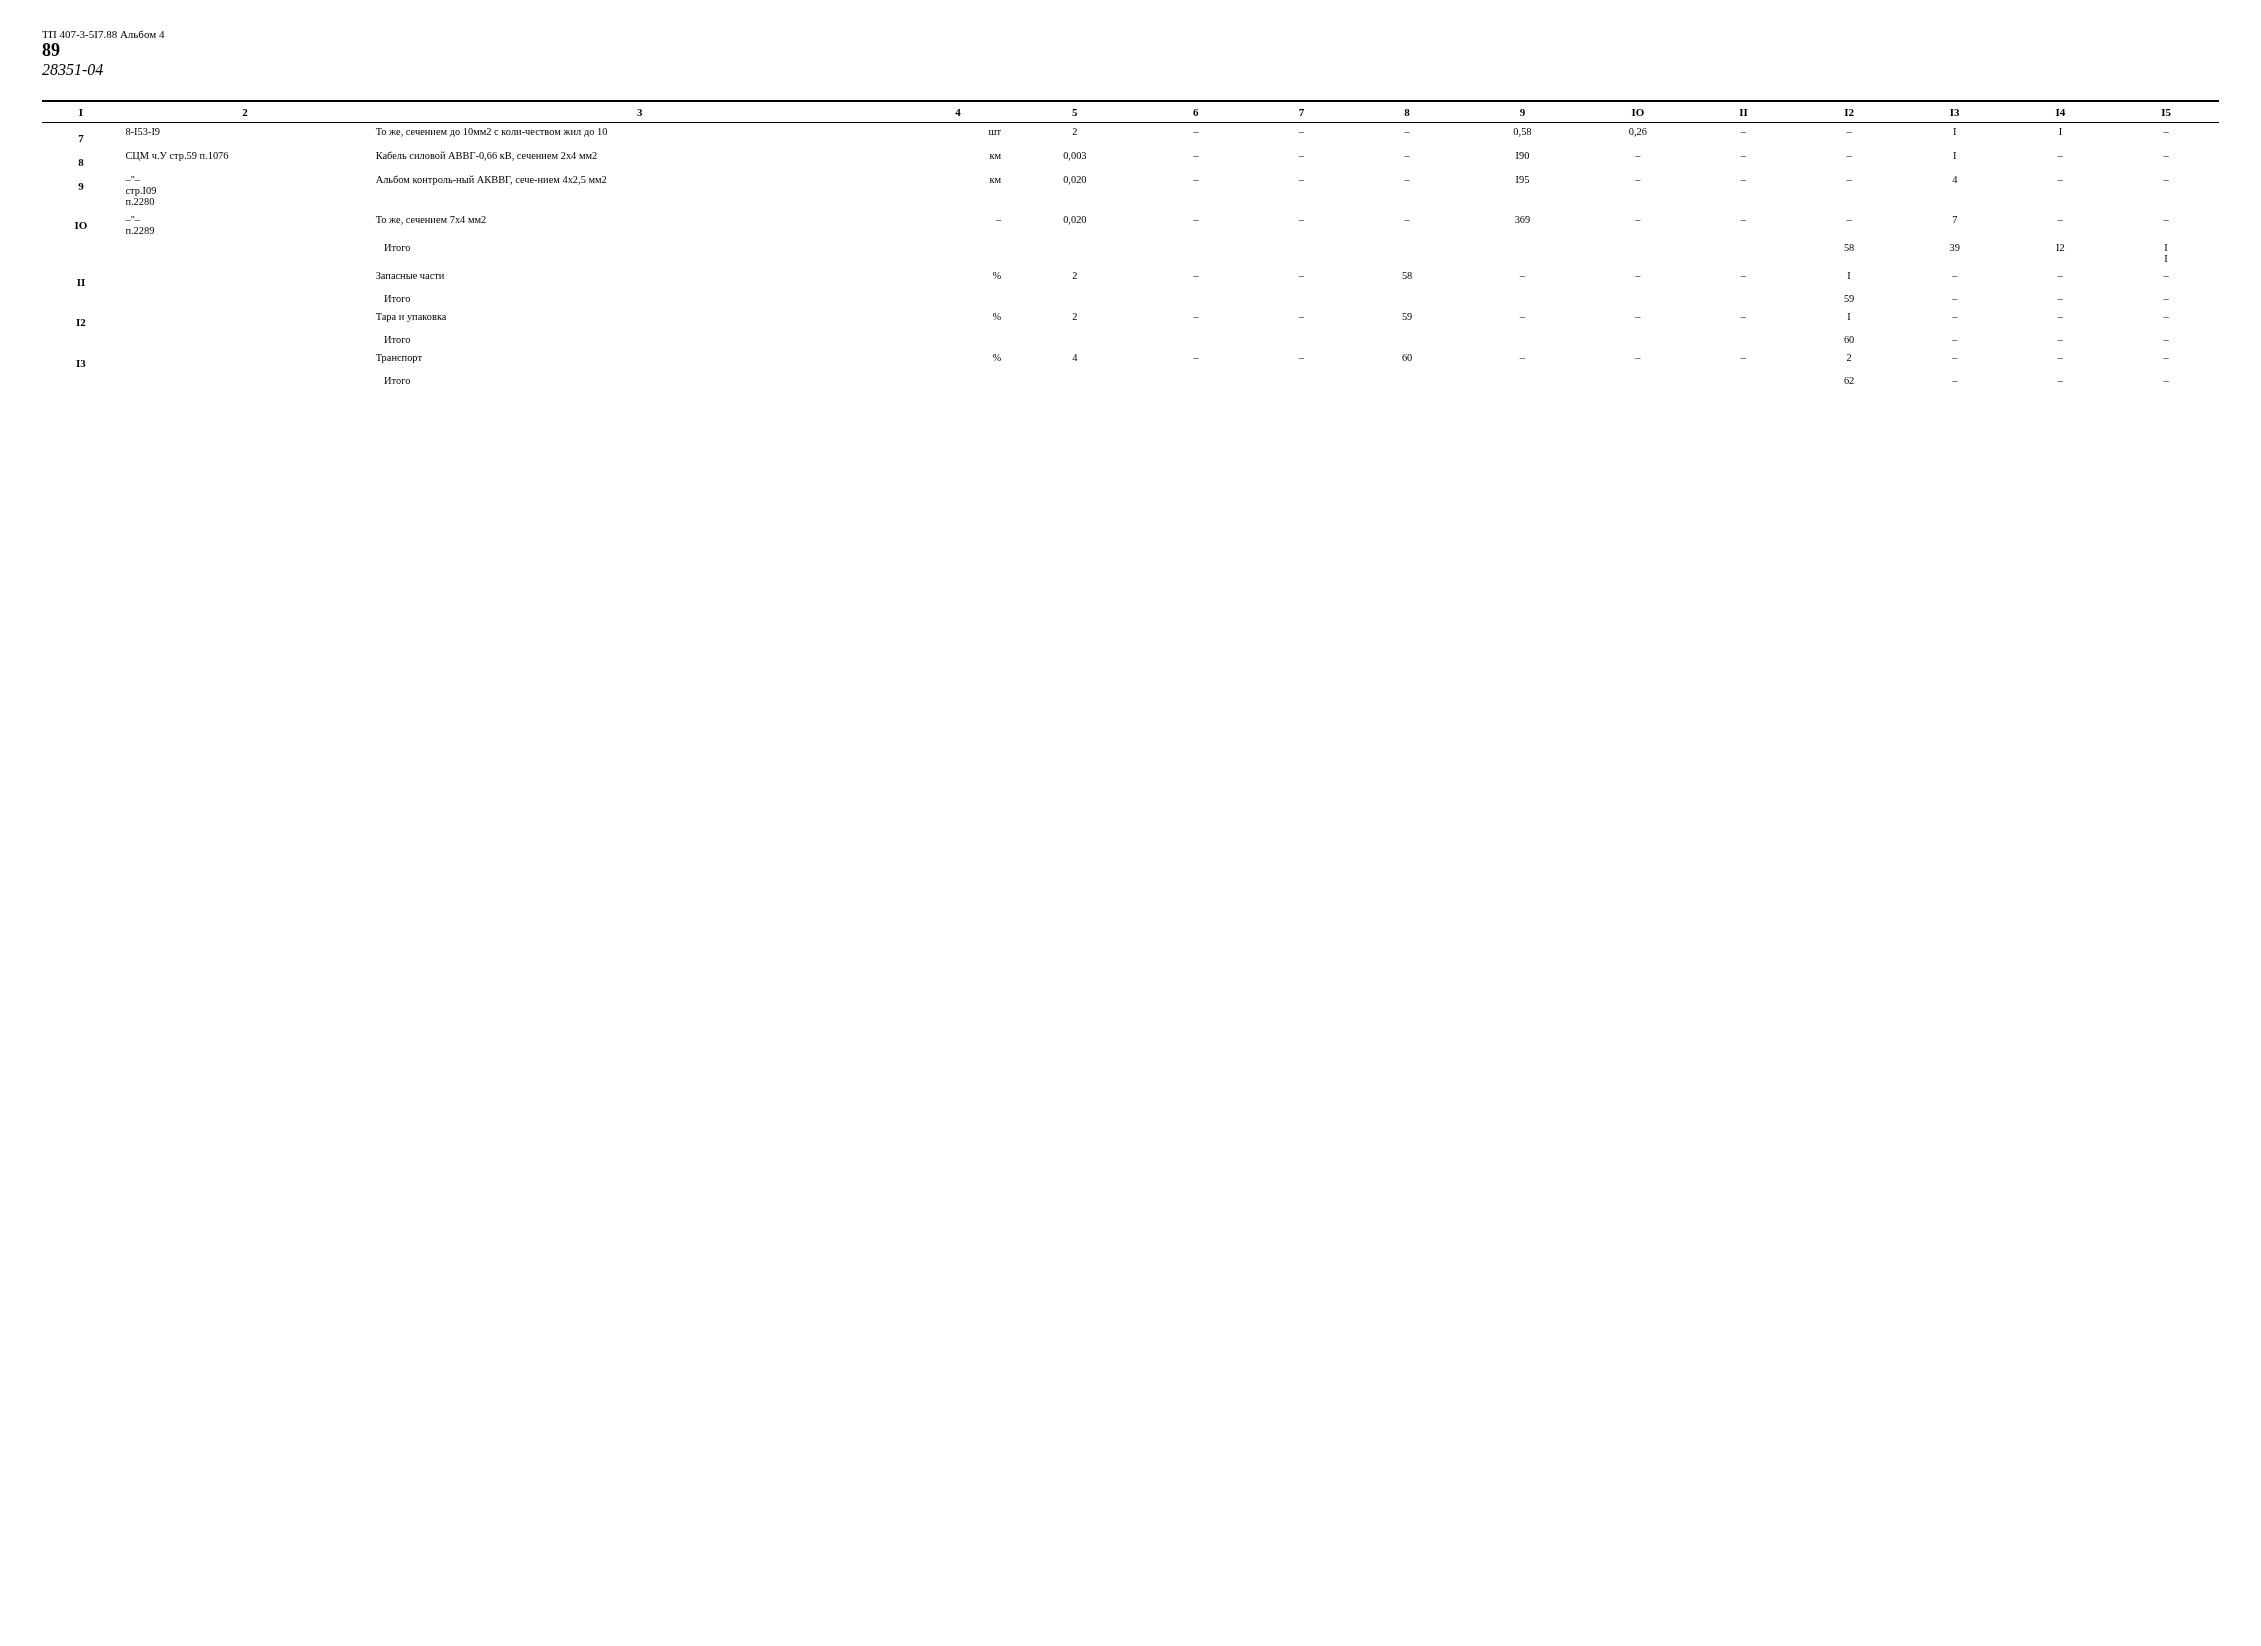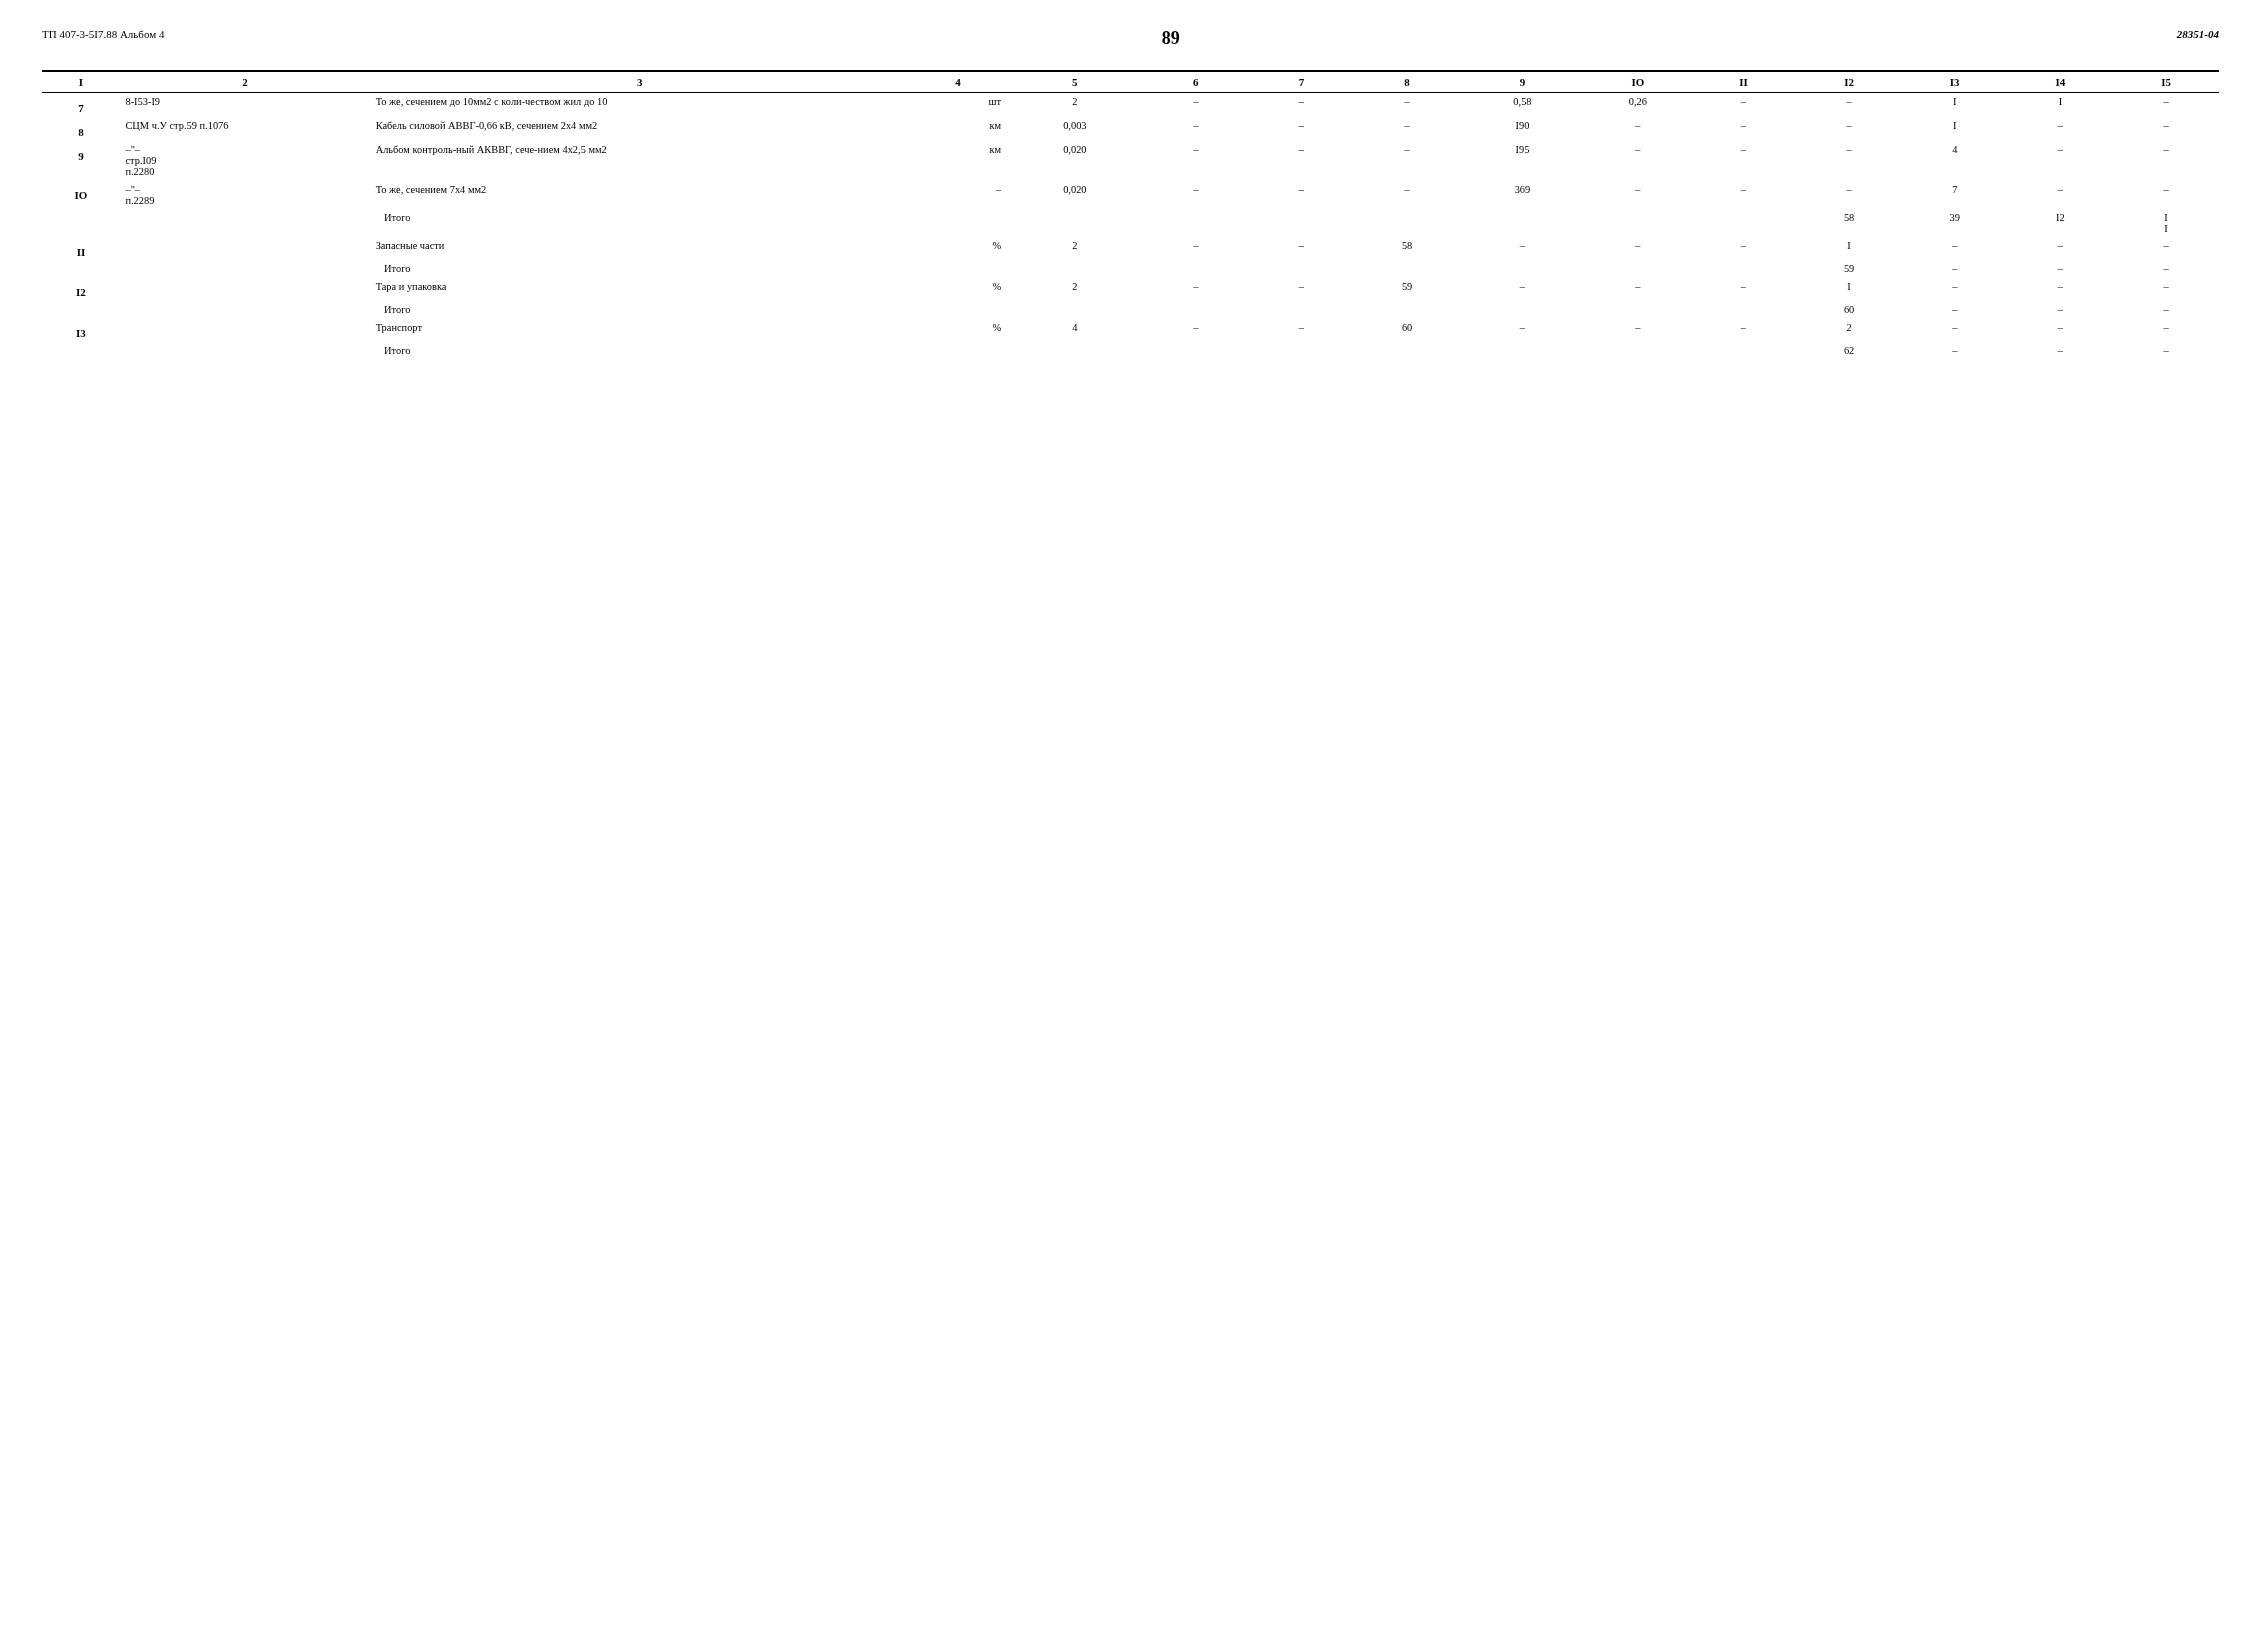--- a/index.html
+++ b/index.html
@@ -11,24 +11,25 @@
       padding: 28px 42px;
       width: 2261px;
       min-height: 1646px;
     }
     .page-header {
       display: flex;
       justify-content: space-between;
       align-items: flex-start;
       margin-bottom: 21px;
       font-size: 11px;
+      flex-direction: column;
     }
     .page-header .left { font-size: 11px; }
     .page-header .center { font-size: 18px; font-weight: bold; }
-    .page-header .right { font-style: italic; font-size: 11px; font-weight: bold; }
+    .page-header .right { font-style: italic; font-size: 16px; }
 
     table {
       width: 100%;
       border-collapse: collapse;
       font-size: 10.4px;
     }
     .top-border {
       border-top: 2.1px solid #000;
     }
     .header-row th {

